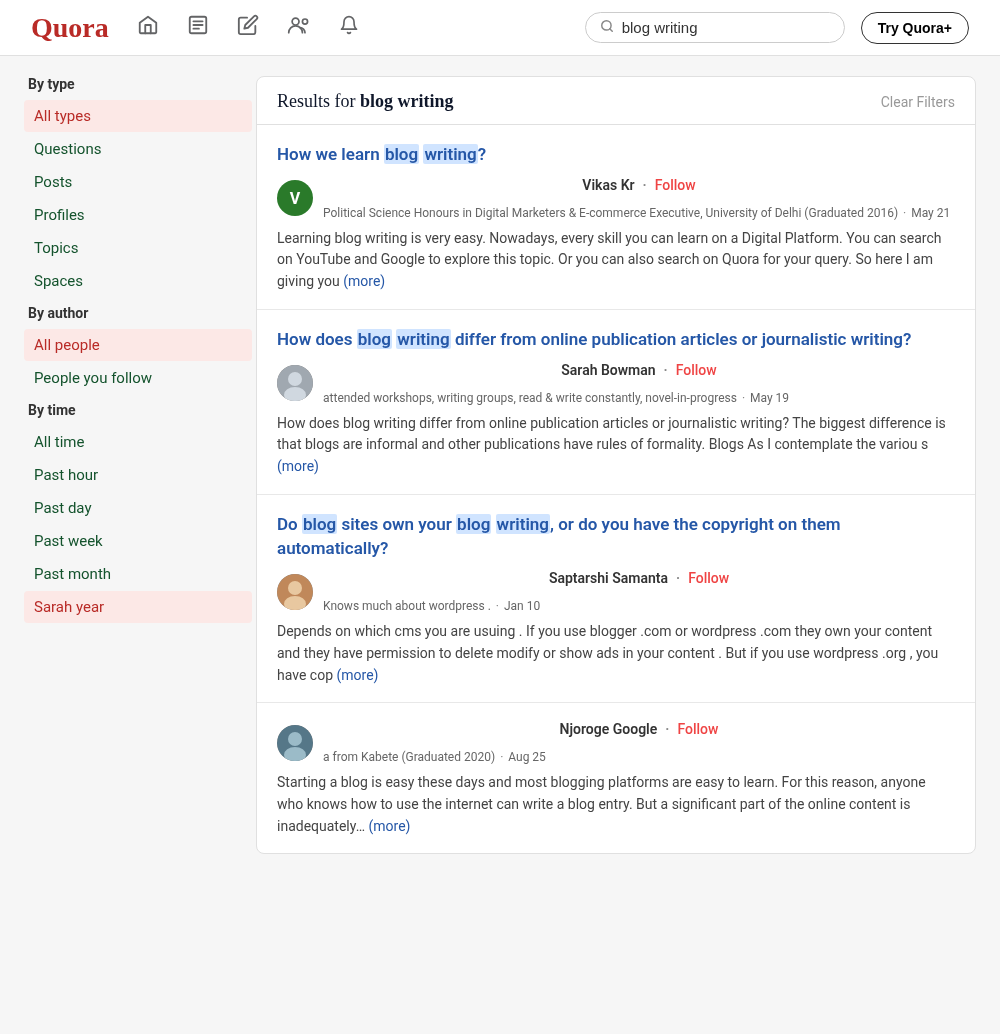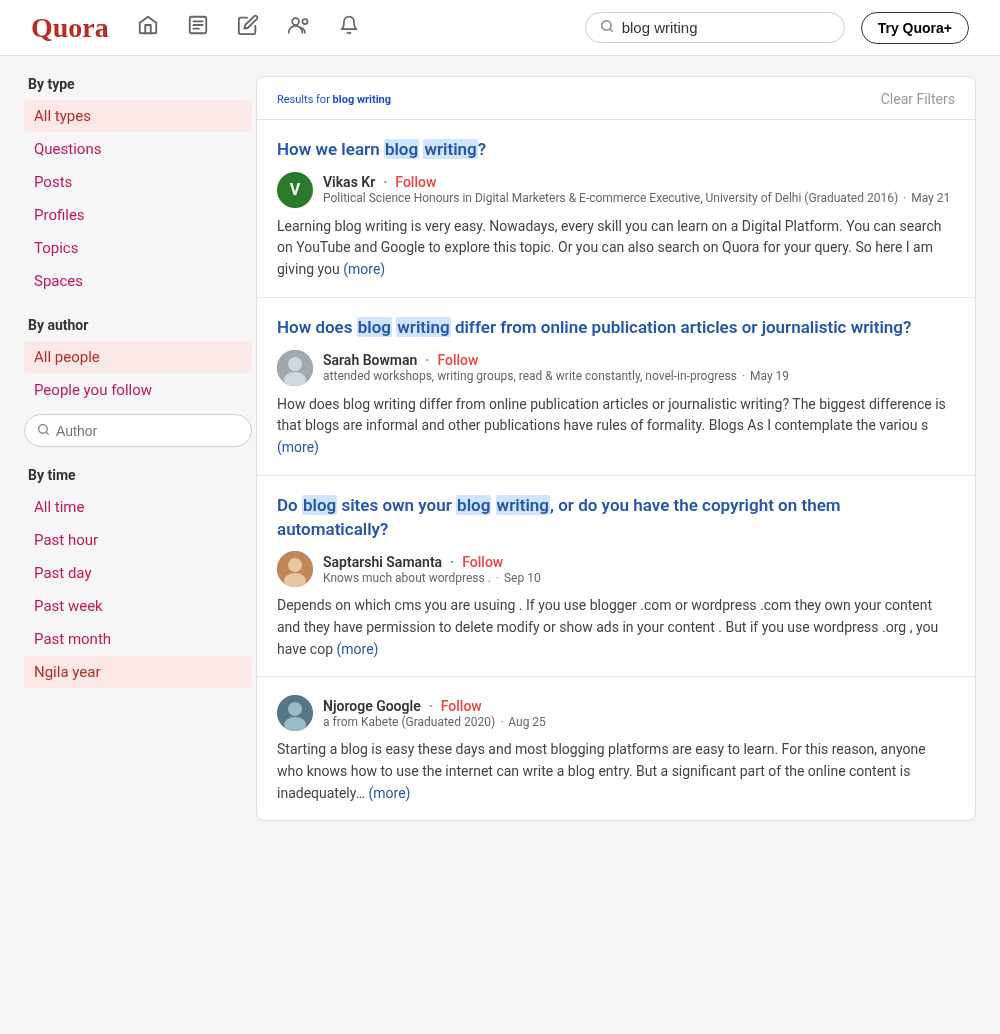--- a/index.html
+++ b/index.html
@@ -78,30 +78,30 @@
     .sidebar {
       width: 228px;
       min-width: 228px;
       background: transparent;
     }
     .sidebar-section-title {
       font-size: 14px;
       font-weight: 700;
       color: #333;
       margin-bottom: 8px;
-      margin-top: 20px;
+      margin-top: 8px;
       padding-left: 4px;
     }
     .sidebar-section-title:first-child { margin-top: 0; }
     .sidebar-item {
       display: block;
       padding: 7px 10px;
       border-radius: 4px;
       font-size: 15px;
-      color: #be185d;
+      color: #14532d;
       cursor: pointer;
       text-decoration: none;
       margin-bottom: 1px;
     }
     .sidebar-item.active {
       background: #fce8e6;
       color: #b92b27;
       font-weight: 400;
     }
     .author-search {
@@ -132,22 +132,23 @@
       overflow: hidden;
     }
     .results-header {
       display: flex;
       align-items: center;
       justify-content: space-between;
       padding: 14px 20px 12px;
       border-bottom: 1px solid #e0e0e0;
     }
     .results-title {
-      font-size: 11px;
-      color: #1d4ed8;
+      font-size: 18px;
+      color: #0f172a;
+      font-family: Liberation Serif, serif;
     }
     .results-title strong { font-weight: 700; }
     .clear-filters {
       font-size: 14px;
       color: #999;
       cursor: pointer;
     }
 
     
     .result-card {
@@ -196,31 +197,32 @@
       justify-content: center;
     }
     .author-info { flex: 1; }
     .author-name-row {
       font-size: 14px;
       font-weight: 600;
       color: #333;
       display: flex;
       align-items: center;
       gap: 6px;
+      justify-content: center;
     }
     .follow-link {
       color: #ef4444;
       font-weight: 500;
       font-size: 14px;
       cursor: pointer;
     }
     .author-bio {
       font-size: 12px;
       color: #666;
-      margin-top: 1px;
+      margin-top: 13px;
     }
     .result-snippet {
       font-size: 14px;
       color: #444;
       line-height: 1.55;
     }
     .more-link {
       color: #2557a7;
       font-size: 14px;
       cursor: pointer;
@@ -292,37 +294,28 @@
     <div class="sidebar-item">Questions</div>
     <div class="sidebar-item">Posts</div>
     <div class="sidebar-item">Profiles</div>
     <div class="sidebar-item">Topics</div>
     <div class="sidebar-item">Spaces</div>
 
     <div class="sidebar-section-title">By author</div>
     <div class="sidebar-item active">All people</div>
     <div class="sidebar-item">People you follow</div>
 
-    <div class="author-search">
-      <span>
-        <svg width="13" height="13" viewBox="0 0 24 24" fill="none" stroke="#888" stroke-width="2.5" stroke-linecap="round">
-          <circle cx="11" cy="11" r="8"></circle>
-            <line x1="21" y1="21" x2="16.65" y2="16.65"></line>
-        </svg>
-      </span>
-      <input type="text" placeholder="Author" style="">
-    </div>
 
     <div class="sidebar-section-title">By time</div>
     <div class="sidebar-item">All time</div>
     <div class="sidebar-item">Past hour</div>
     <div class="sidebar-item">Past day</div>
     <div class="sidebar-item">Past week</div>
     <div class="sidebar-item">Past month</div>
-    <div class="sidebar-item active">Ngila year</div>
+    <div class="sidebar-item active">Sarah year</div>
   </aside>
 
   <main class="results-panel">
     <div class="results-header">
       <div class="results-title">
         <span>Results for </span>
         <strong>blog writing</strong>
       </div>
       <span class="clear-filters">Clear Filters</span>
     </div>
@@ -397,21 +390,21 @@
         </div>
         <div class="author-info">
           <div class="author-name-row">
             <span>Saptarshi Samanta</span>
             <span class="dot-sep">·</span>
             <span class="follow-link">Follow</span>
           </div>
           <div class="author-bio">
             <span>Knows much about wordpress .</span>
             <span class="dot-sep"> · </span>
-            <span>Sep 10</span>
+            <span>Jan 10</span>
           </div>
         </div>
       </div>
       <div class="result-snippet">
         <span>Depends on which cms you are usuing . If you use blogger .com or wordpress .com they own your content and they have permission to delete modify or show ads in your content . But if you use wordpress .org , you have cop</span>
         <span class="more-link">(more)</span>
       </div>
     </div>
 
     <div class="result-card">

